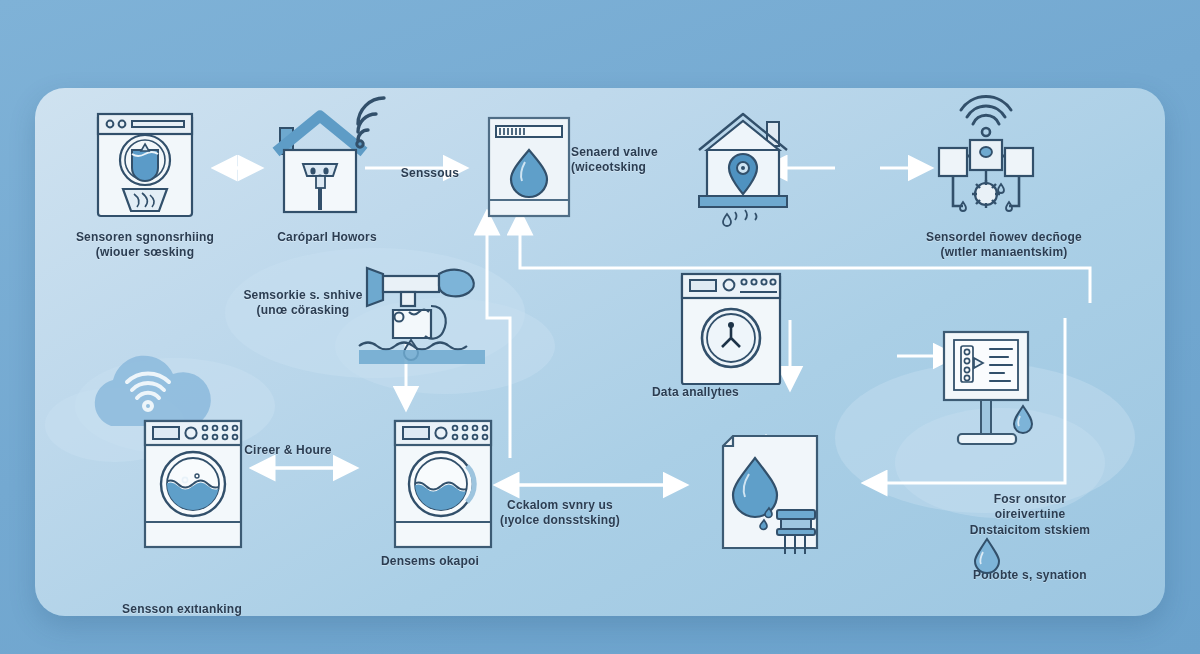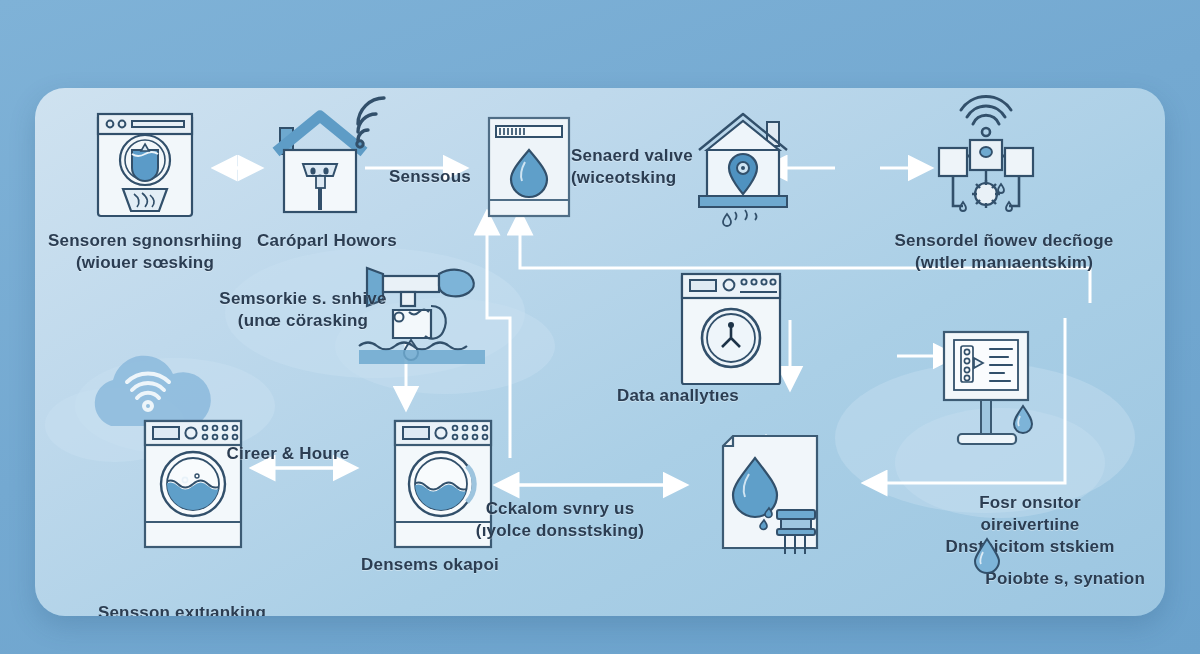--- a/index.html
+++ b/index.html
@@ -22,21 +22,21 @@
   }
   
   .blob{position:absolute;background:#c8e0f1;opacity:.55;border-radius:50%;filter:blur(0.2px);}
   .node{position:absolute;}
   .lbl{
     position:absolute;color:#2b3d52;font-weight:bold;
     letter-spacing:.2px;line-height:1.28;text-align:center;
     text-shadow:0 1px 0 rgba(255,255,255,.35);
     white-space:pre-line;
   }
-  .lbl.s15{font-size:17px;}
+  .lbl.s15{font-size:12px;}
   .arrow{position:absolute;}
   svg{display:block;overflow:visible;}
 </style>
 </head>
 <body>
 
 <div id="stage">
   <div id="panel">
 
     <div class="blob" style="left:40px;top:270px;width:200px;height:96px;"></div>
@@ -347,21 +347,21 @@
           <line x1="62" y1="43" x2="76" y2="43"></line>
           <line x1="62" y1="51" x2="82" y2="51"></line>
         </g>
         <rect x="53" y="70" width="10" height="36" fill="#9ec6e0" stroke="#3c5b74" stroke-width="2"></rect>
         <rect x="30" y="104" width="58" height="10" rx="4" fill="#eef5fa" stroke="#3c5b74" stroke-width="2.2"></rect>
         <path d="M95 76 c6 9 9 13 9 18 a9 9 0 0 1 -18 0 c0 -5 3 -9 9 -18 z" fill="#7db4d8" stroke="#32506b" stroke-width="2"></path>
         <path d="M92 86 q-3 6 -1 10" fill="none" stroke="#dbeaf5" stroke-width="1.8"></path>
       </svg>
     </div>
     <div class="lbl s15" style="left:880px;top:404px;width:230px;"><span>Fosr onsıtor</span><br><span>oireivertıine</span><br><span>Dnstaicitom stskiem</span></div>
-    <div class="lbl s15" style="left:880px;top:480px;width:230px;text-align:right;"><span>Poiobte s, synation</span></div>
+    <div class="lbl s15" style="left:880px;top:480px;width:230px;"><span>Poiobte s, synation</span></div>
     <svg style="position:absolute;left:938px;top:448px;" width="28" height="34" viewBox="0 0 28 34">
       <path d="M14 3 C22 15 26 21 26 25 a12 12 0 0 1 -24 0 c0 -4 4 -10 12 -22 z" fill="#7db4d8" stroke="#32506b" stroke-width="2"></path>
       <path d="M10 16 q-4 8 -2 12" fill="none" stroke="#dbeaf5" stroke-width="1.8"></path>
     </svg>
 
     <div class="lbl s15" style="left:330px;top:78px;width:130px;"><span>Senssous</span></div>
     <div class="lbl s15" style="left:524px;top:297px;width:180px;text-align:right;"><span>Data  anallytıes</span></div>
     <div class="lbl s15" style="left:178px;top:355px;width:150px;"><span>Cireer &amp; Houre</span></div>
     <div class="lbl s15" style="left:420px;top:410px;width:210px;"><span>Cckalom svnry us
 (ıyolce donsstsking)</span></div>

